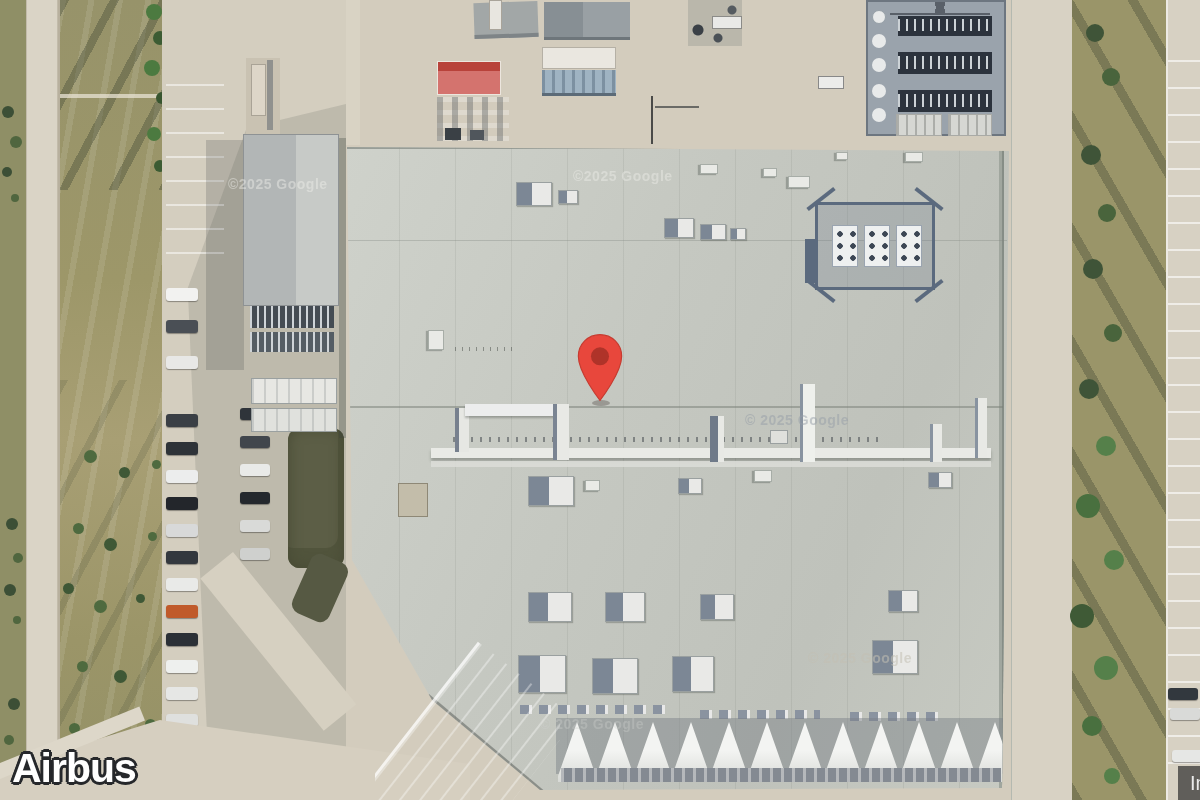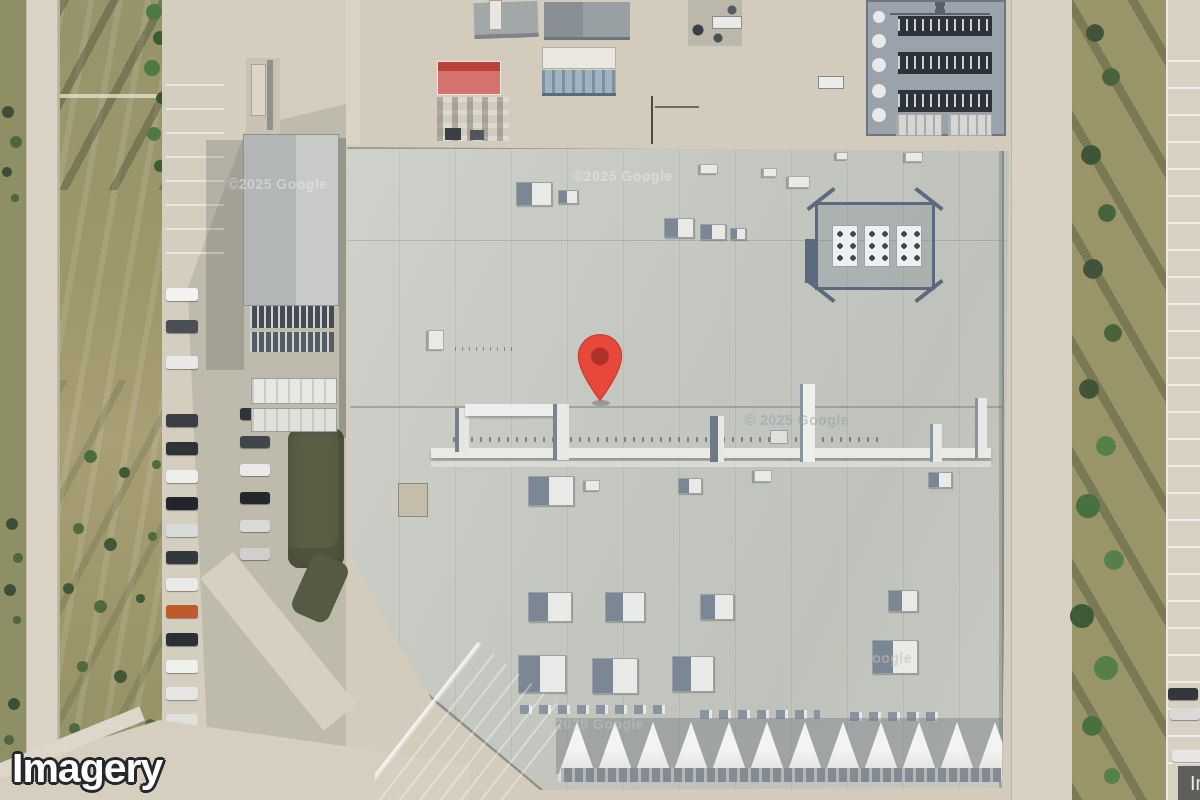--- a/index.html
+++ b/index.html
@@ -367,18 +367,18 @@
   <div class="wm" style="left:745px;top:412px;color:rgba(150,158,168,.5)">© 2025 Google</div>
   <div class="wm" style="left:808px;top:650px;color:rgba(195,192,178,.55)">© 2025 Google</div>
   <div class="wm" style="left:540px;top:716px;color:rgba(205,210,205,.35)">© 2025 Google</div>
 
   <div class="pin-shadow"></div>
   <svg class="pin" viewBox="0 0 24 36" width="46" height="72">
     <path d="M12 0.6C5.7 0.6 0.7 5.6 0.7 11.9c0 8.6 11.3 23 11.3 23s11.3-14.4 11.3-23C23.3 5.6 18.3 0.6 12 0.6z" fill="#E8473C" stroke="#C63B30" stroke-width="0.6"></path>
     <circle cx="12" cy="11.9" r="4.7" fill="#AF3329"></circle>
   </svg>
 
-  <div class="glogo">Imagery</div>
+  <div class="glogo">Airbus</div>
   <div class="attrib">
     <span>Imagery ©2025 Airbus, Maxar Technologies, S. Alberta MD€31s and Counties</span>
   </div>
 
 </div>
 
 </body></html>

